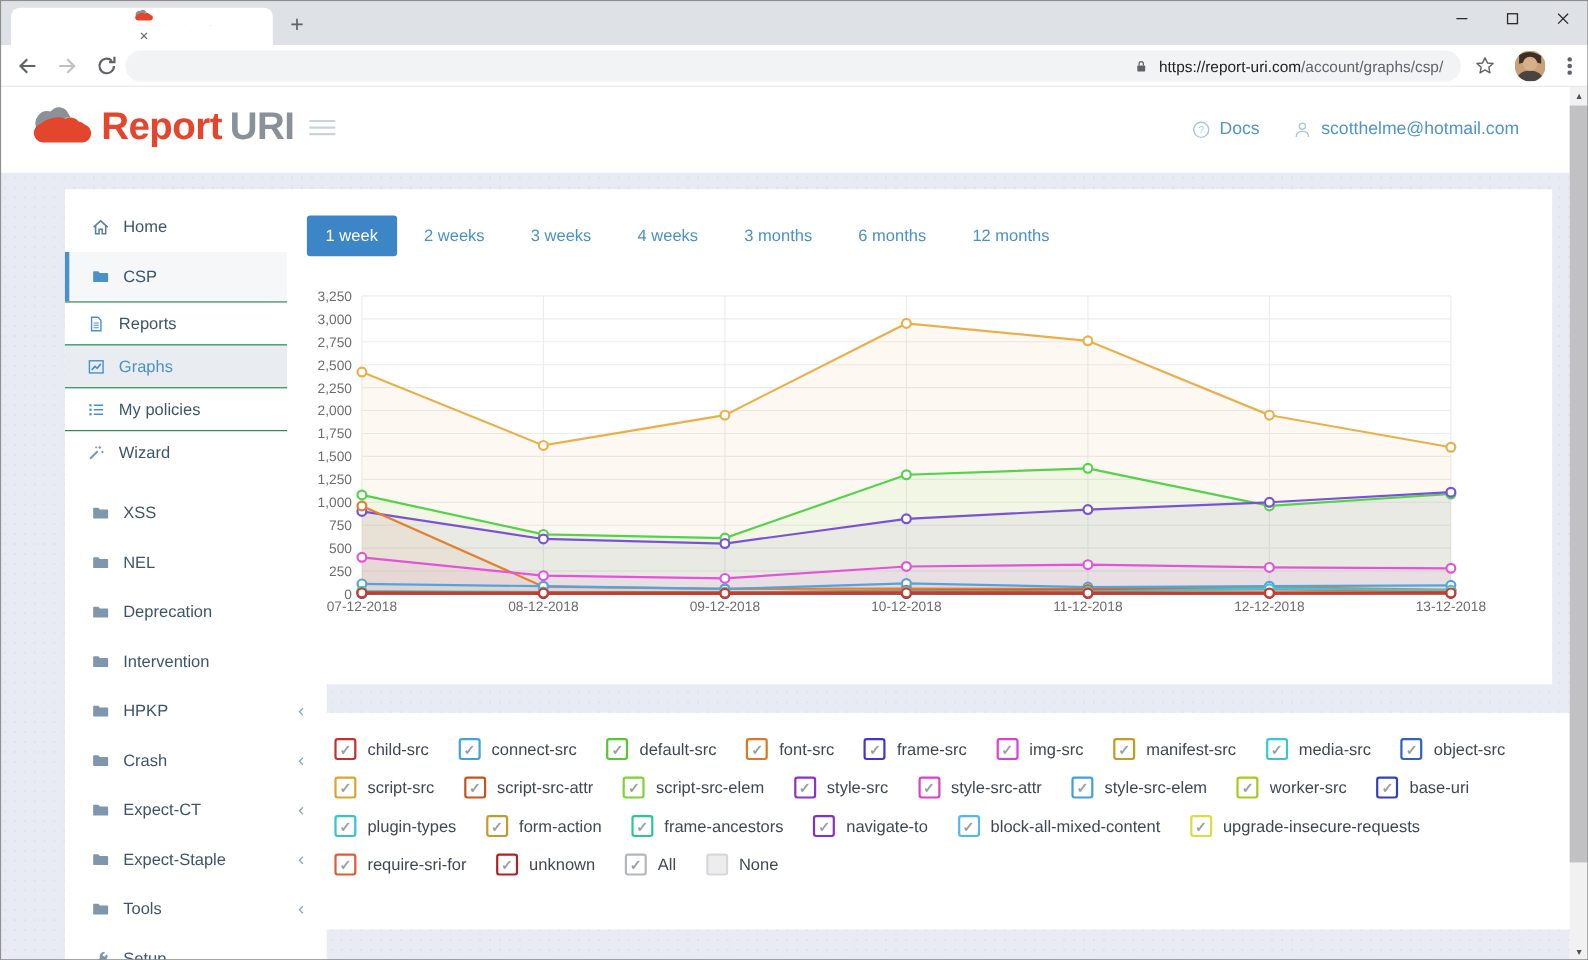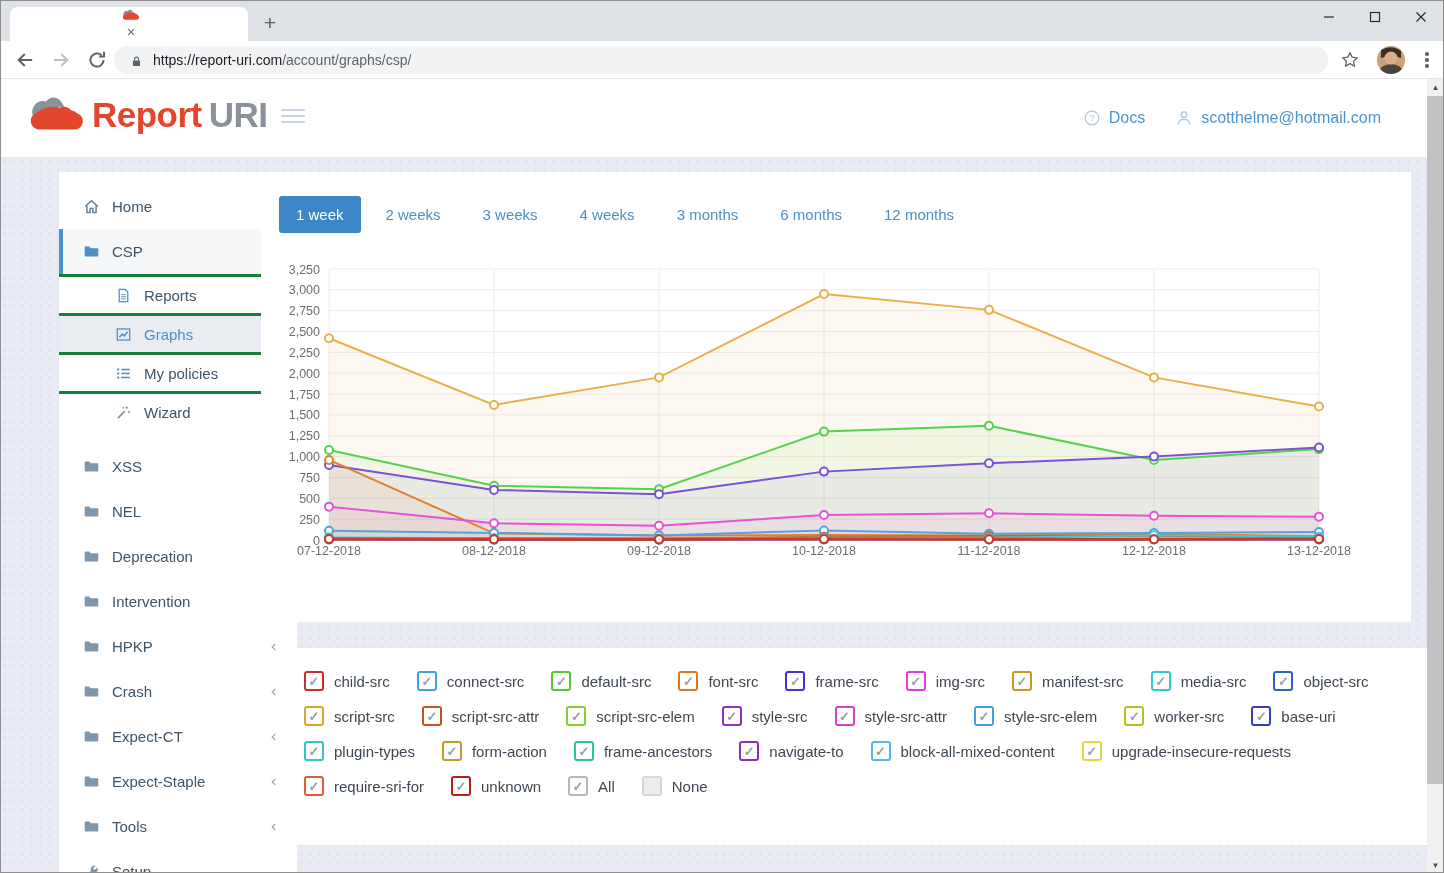--- a/index.html
+++ b/index.html
@@ -21,21 +21,21 @@
   .win-btn { width:46px; height:33px; display:flex; align-items:center; justify-content:center; color:#2b2b2b; cursor:pointer; }
   .win-btn svg { width:12px; height:12px; }
 
   #toolbar { position:absolute; left:0; top:41px; width:1444px; height:38px; background:#fff; border-bottom:1px solid #e4e6e8; }
   .nav-ic { position:absolute; top:8px; width:22px; height:22px; color:#5f6368; cursor:pointer; }
   .nav-ic svg { width:22px; height:22px; }
   #back-ic { left:14px; }
   #fwd-ic { left:50px; color:#bdc1c6; }
   #reload-ic { left:86px; }
   .url-pill { position:absolute; left:114px; top:5px; width:1214px; height:28px; background:#f1f3f4;
-              border-radius:14px; display:flex; align-items:center; padding:0 16px; cursor:text; }
+              border-radius:14px; display:flex; align-items:center; padding:0 16px; cursor:text;justify-content:flex-end; }
   .url-lock { width:13px; height:13px; color:#5f6368; flex:0 0 auto; margin-right:10px; }
   .url-lock svg { width:13px; height:13px; }
   .url-text { font-size:14px; color:#202124; white-space:nowrap; }
   .url-text .path { color:#5f6368; }
   #star-ic { position:absolute; left:1340px; top:9px; width:20px; height:20px; color:#5f6368; cursor:pointer; }
   #star-ic svg { width:20px; height:20px; }
   .avatar { position:absolute; left:1377px; top:5px; width:28px; height:28px; border-radius:50%; overflow:hidden; cursor:pointer; }
   .menu-dots { position:absolute; left:1418px; top:8px; width:18px; height:22px; display:flex; flex-direction:column;
                align-items:center; justify-content:center; gap:2.5px; cursor:pointer; }
   .menu-dots i { width:3.5px; height:3.5px; border-radius:50%; background:#5f6368; }
@@ -55,21 +55,21 @@
   .hdr-link .ic svg { width:18px; height:18px; }
 
   
   #page-bg { position:absolute; left:0; top:157px; width:1427px; height:716px; background:#e9ebf4;
              background-image:radial-gradient(circle, #dde1ed 1px, transparent 1.3px); background-size:9px 9px; }
 
   
   #sidebar { position:absolute; left:20px; top:172px; width:238px; height:701px; background:#fff; padding-top:12px;margin-left:39px; }
   .side-item { height:45px; display:flex; align-items:center; padding:0 16px 0 24px; font-size:15px;
                color:#3e5568; cursor:pointer; position:relative; }
-  .side-item.sub { height:39px; padding-left:56px; border-top:3px solid #15803d; background:#fff; }
+  .side-item.sub { height:39px; padding-left:20px; border-top:1px solid #15803d; background:#fff; }
   .side-item.sub:last-of-type { border-bottom:none; }
   .side-item.open { background:#f5f7f9; }
   .side-item.open::before { content:""; position:absolute; left:0; top:0; bottom:0; width:4px; background:#4a90c9; }
   .side-item.active { background:#e9edf2; color:#4a90c9; }
   .side-item.sub + .side-item.top { margin-top:14px; }
   .s-icon { width:17px; height:17px; flex:0 0 auto; margin-right:12px; }
   .s-icon svg { width:17px; height:17px; display:block; }
   .s-label { flex:1; white-space:nowrap; }
   .s-chev { width:14px; height:14px; color:#93a8bb; }
   .s-chev svg { width:14px; height:14px; display:block; }

